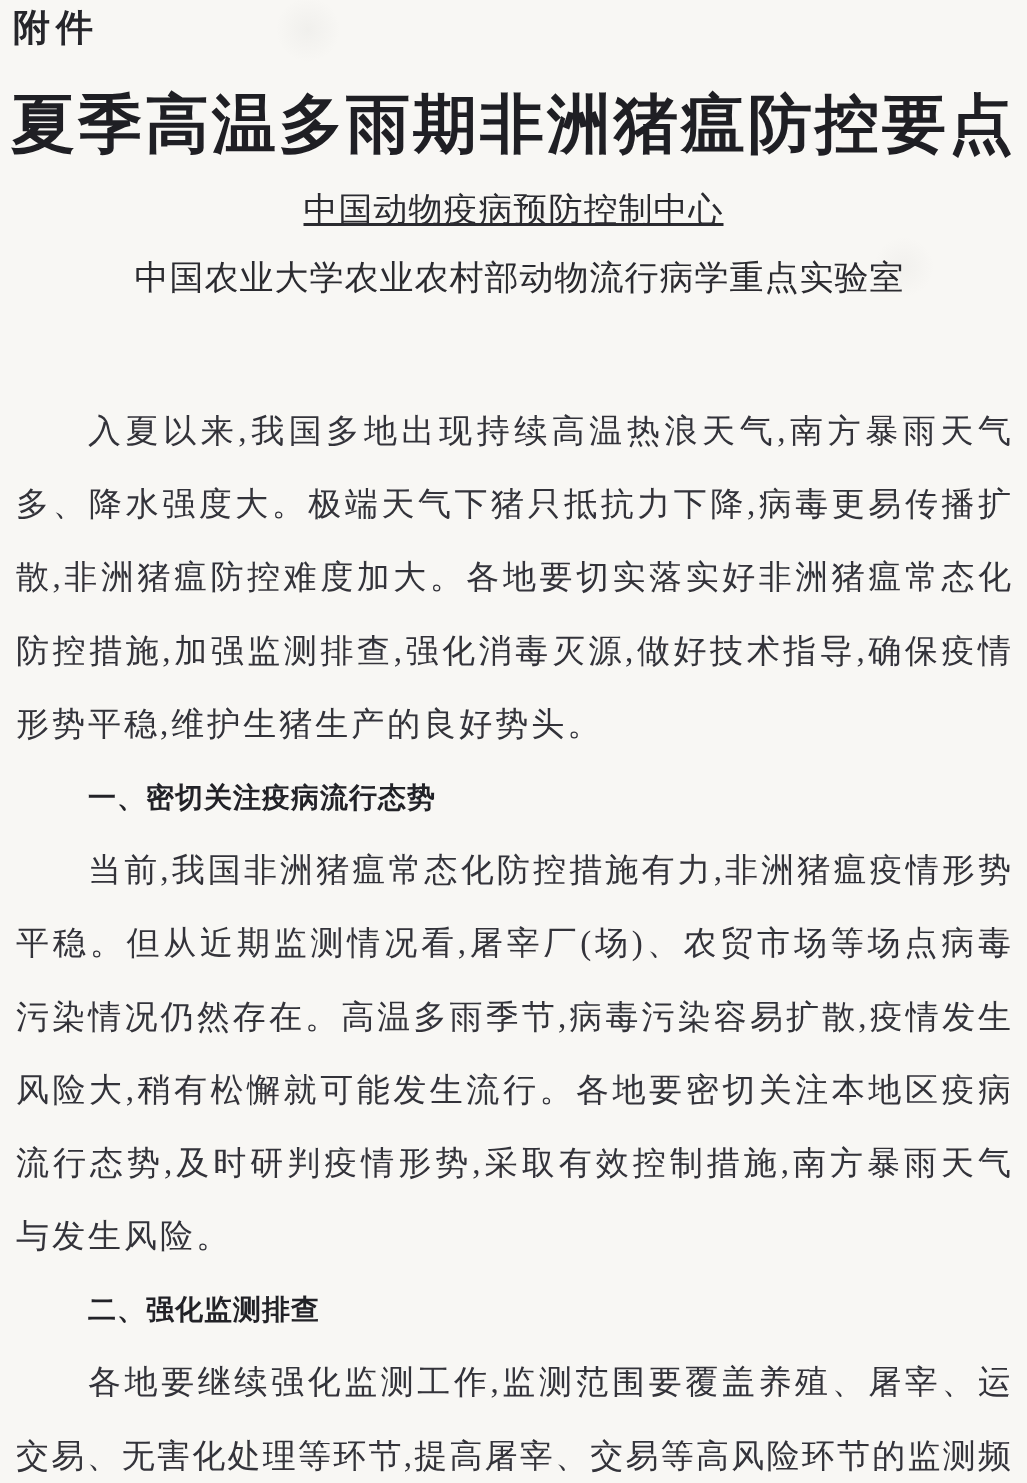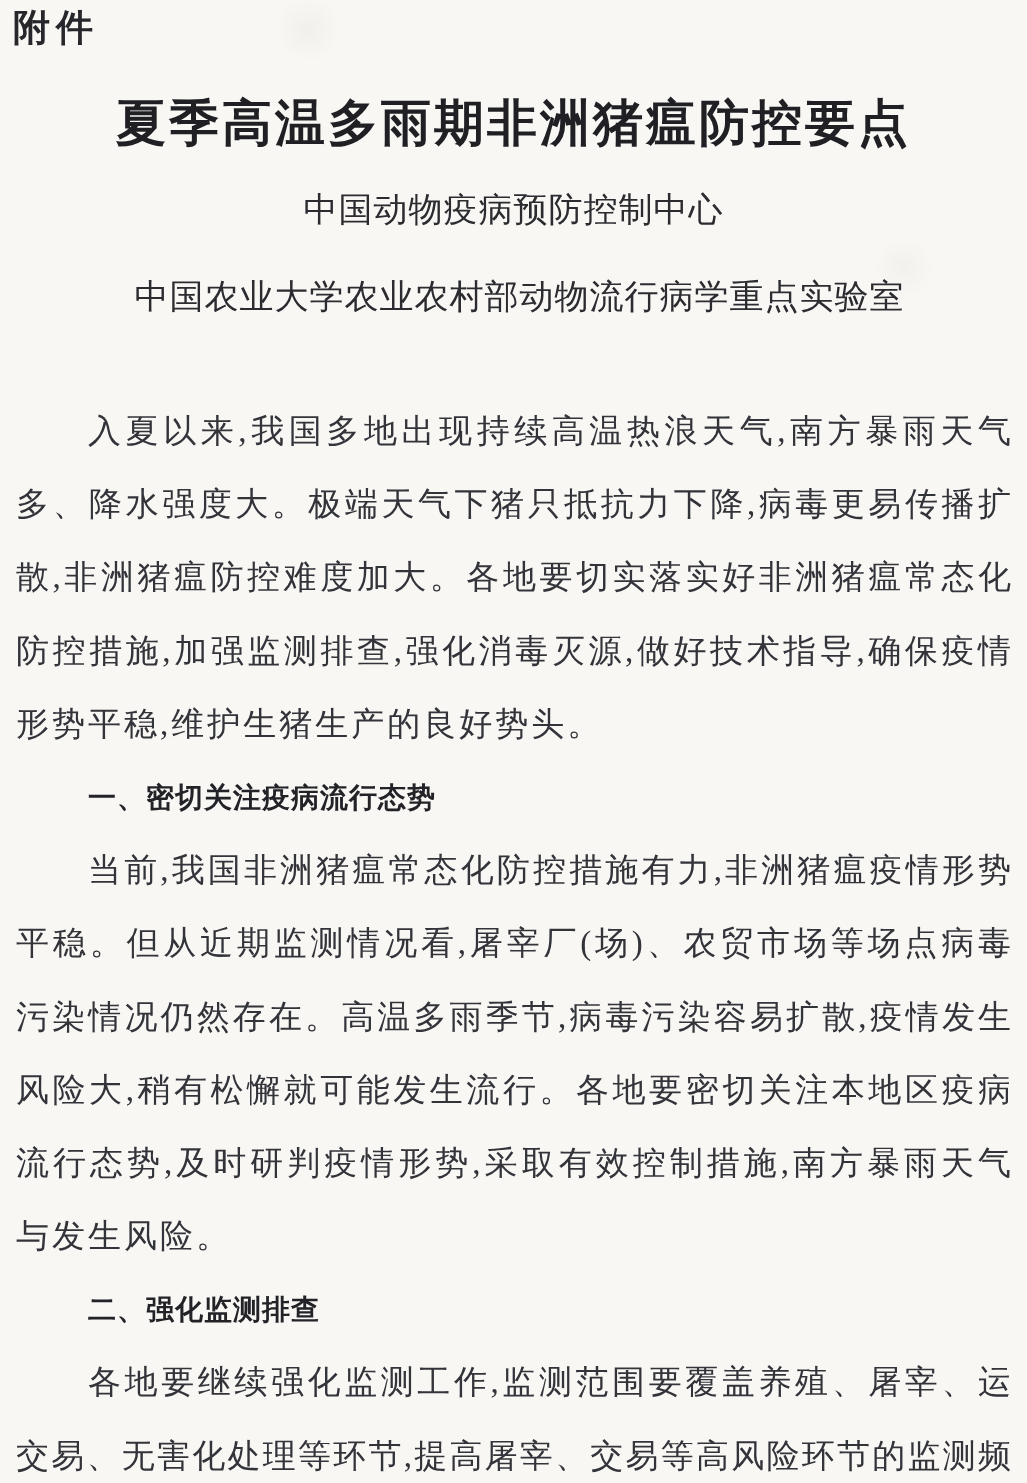--- a/index.html
+++ b/index.html
@@ -30,41 +30,41 @@
     font-size: 37px;
     letter-spacing: 6px;
     color: #26262b;
     line-height: 56px;
   }
   .doc-title {
     position: absolute;
     left: 0;
     right: 0;
     top: 86px;
-    margin: 0;
+    margin: 6px;
     text-align: center;
-    font-family: Liberation Serif, serif;
+    font-family: Liberation Mono, monospace;
     font-weight: 700;
-    font-size: 50px;
+    font-size: 64px;
     line-height: 74px;
     letter-spacing: 3px;
     color: #1f1f24;
   }
   .issuer {
     position: absolute;
     left: 0;
     right: 0;
     text-align: center;
     font-size: 34px;
     line-height: 44px;
     letter-spacing: 1px;
     color: #2b2b30;
   }
-  .issuer-1 { top: 188px; }
-  .issuer-2 { top: 275px; padding-left: 12px; }
+  .issuer-1 { top: 188px; text-decoration: underline; }
+  .issuer-2 { top: 256px; padding-left: 12px; }
   .doc-body {
     position: absolute;
     left: 16px;
     top: 395px;
     width: 996px;
   }
   .line {
     height: 73.2px;
     line-height: 73.2px;
     font-size: 33px;

